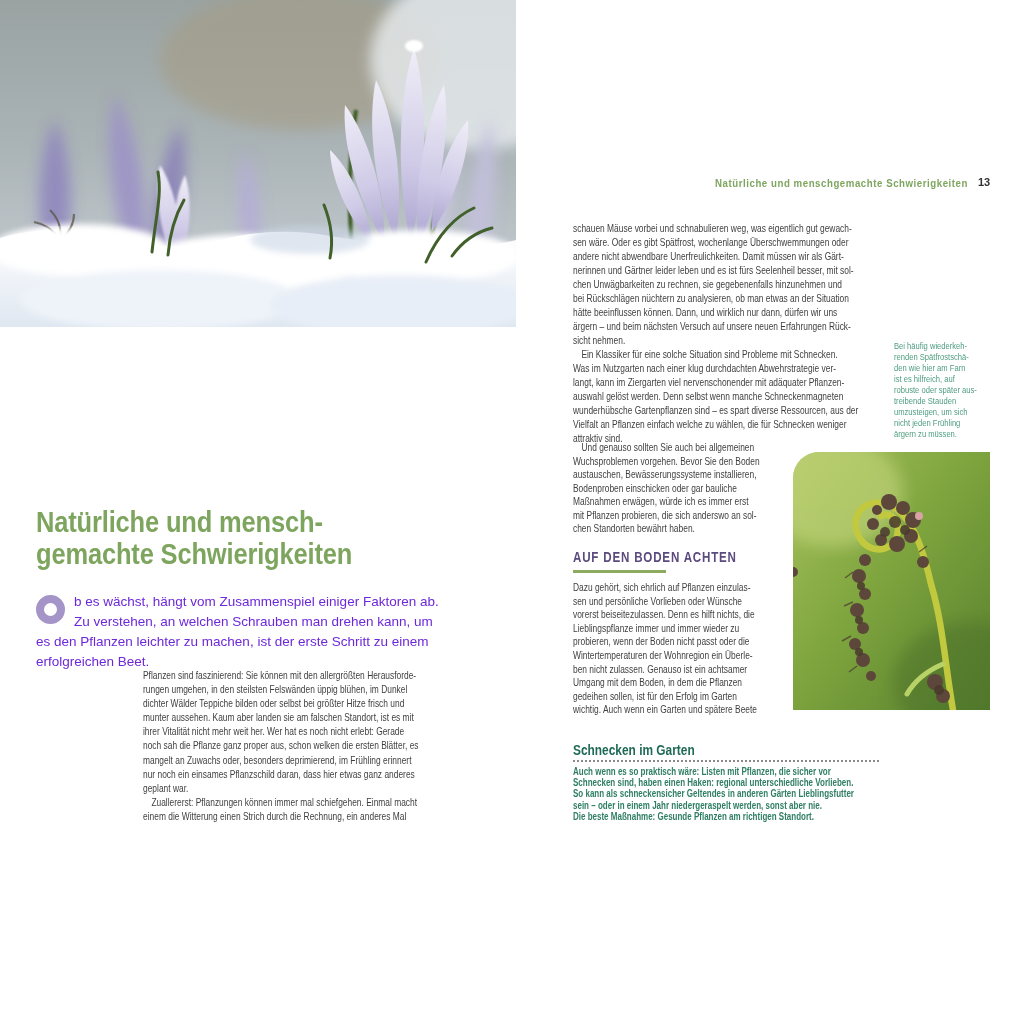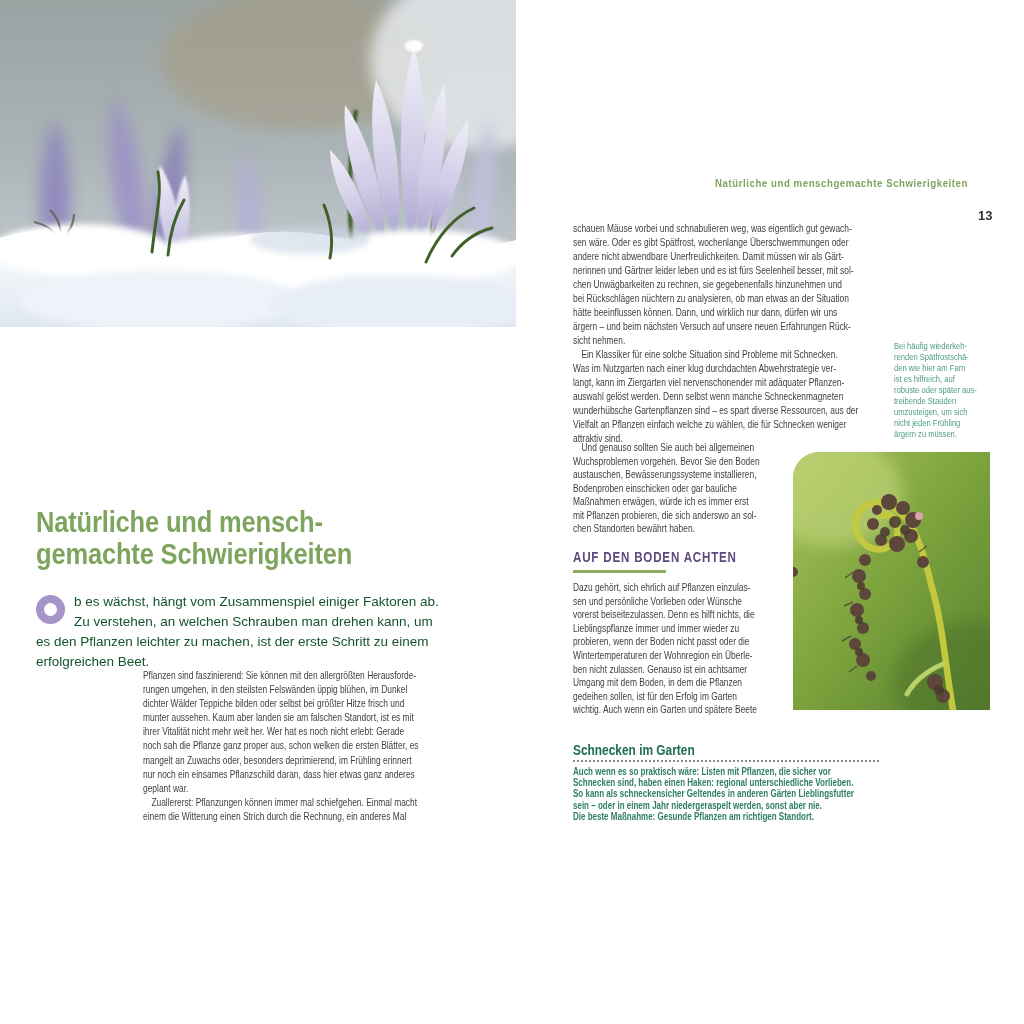--- a/index.html
+++ b/index.html
@@ -14,29 +14,29 @@
   .cx82r{transform:scaleX(0.82);transform-origin:100% 0;}
 
   
   .photo-crocus{left:0;top:160;width:516px;height:327px;overflow:hidden;}
   .caption-box{left:254px;top:424px;width:262px;height:66px;background:#ffffff;
                border-top-left-radius:22px;}
   .caption-text{position:absolute;right:2px;top:9px;width:300px;text-align:right;
                 font-size:10px;line-height:12px;color:#4f9d80;}
   .headline{left:36px;top:506px;width:520px;font-size:30px;line-height:31.5px;
             font-weight:bold;color:#7da55e;letter-spacing:-0.2px;}
-  .intro{left:36px;top:592px;width:430px;font-size:13.5px;line-height:20px;color:#14532d;}
+  .intro{left:36px;top:592px;width:430px;font-size:13.5px;line-height:20px;color:#6d28d9;}
   .dropcap{float:left;width:29px;height:29px;margin:3px 9px 2px 0;border:8px solid #a494c8;
            border-radius:50%;box-sizing:border-box;}
   .body-left{left:143px;top:668px;width:396px;font-size:10.5px;line-height:14.1px;color:#3e3e3e;}
 
   
   .runhead{left:573px;top:177px;width:395px;text-align:right;font-size:10.5px;font-weight:bold;
            letter-spacing:0.6px;color:#7da55e;}
-  .pagenum{left:978px;top:176px;font-size:13px;font-weight:bold;color:#333333;margin-top:32px;}
+  .pagenum{left:978px;top:176px;font-size:11px;font-weight:bold;color:#333333;}
   .body-top{left:573px;top:221px;width:383px;font-size:10.5px;line-height:14px;color:#3e3e3e;}
   .margin-note{left:894px;top:340px;width:122px;font-size:9.5px;line-height:11px;color:#4f9d80;}
   .photo-fern{left:793px;top:452px;width:197px;height:258px;overflow:hidden;
               border-top-left-radius:26px;}
   .body-beside{left:573px;top:441px;width:252px;font-size:10.5px;line-height:13.5px;color:#3e3e3e;}
   .sect-head{left:573px;top:549px;width:220px;font-size:14.5px;font-weight:bold;
              letter-spacing:1px;color:#5b4a7e;}
   .sect-rule{left:573px;top:570px;width:93px;height:3px;background:#8cab5f;}
   .sect-body{left:573px;top:581px;width:272px;font-size:10.5px;line-height:13.6px;color:#3e3e3e;}
   .box-head{left:573px;top:742px;width:200px;font-size:14px;font-weight:bold;color:#1e6a55;}

